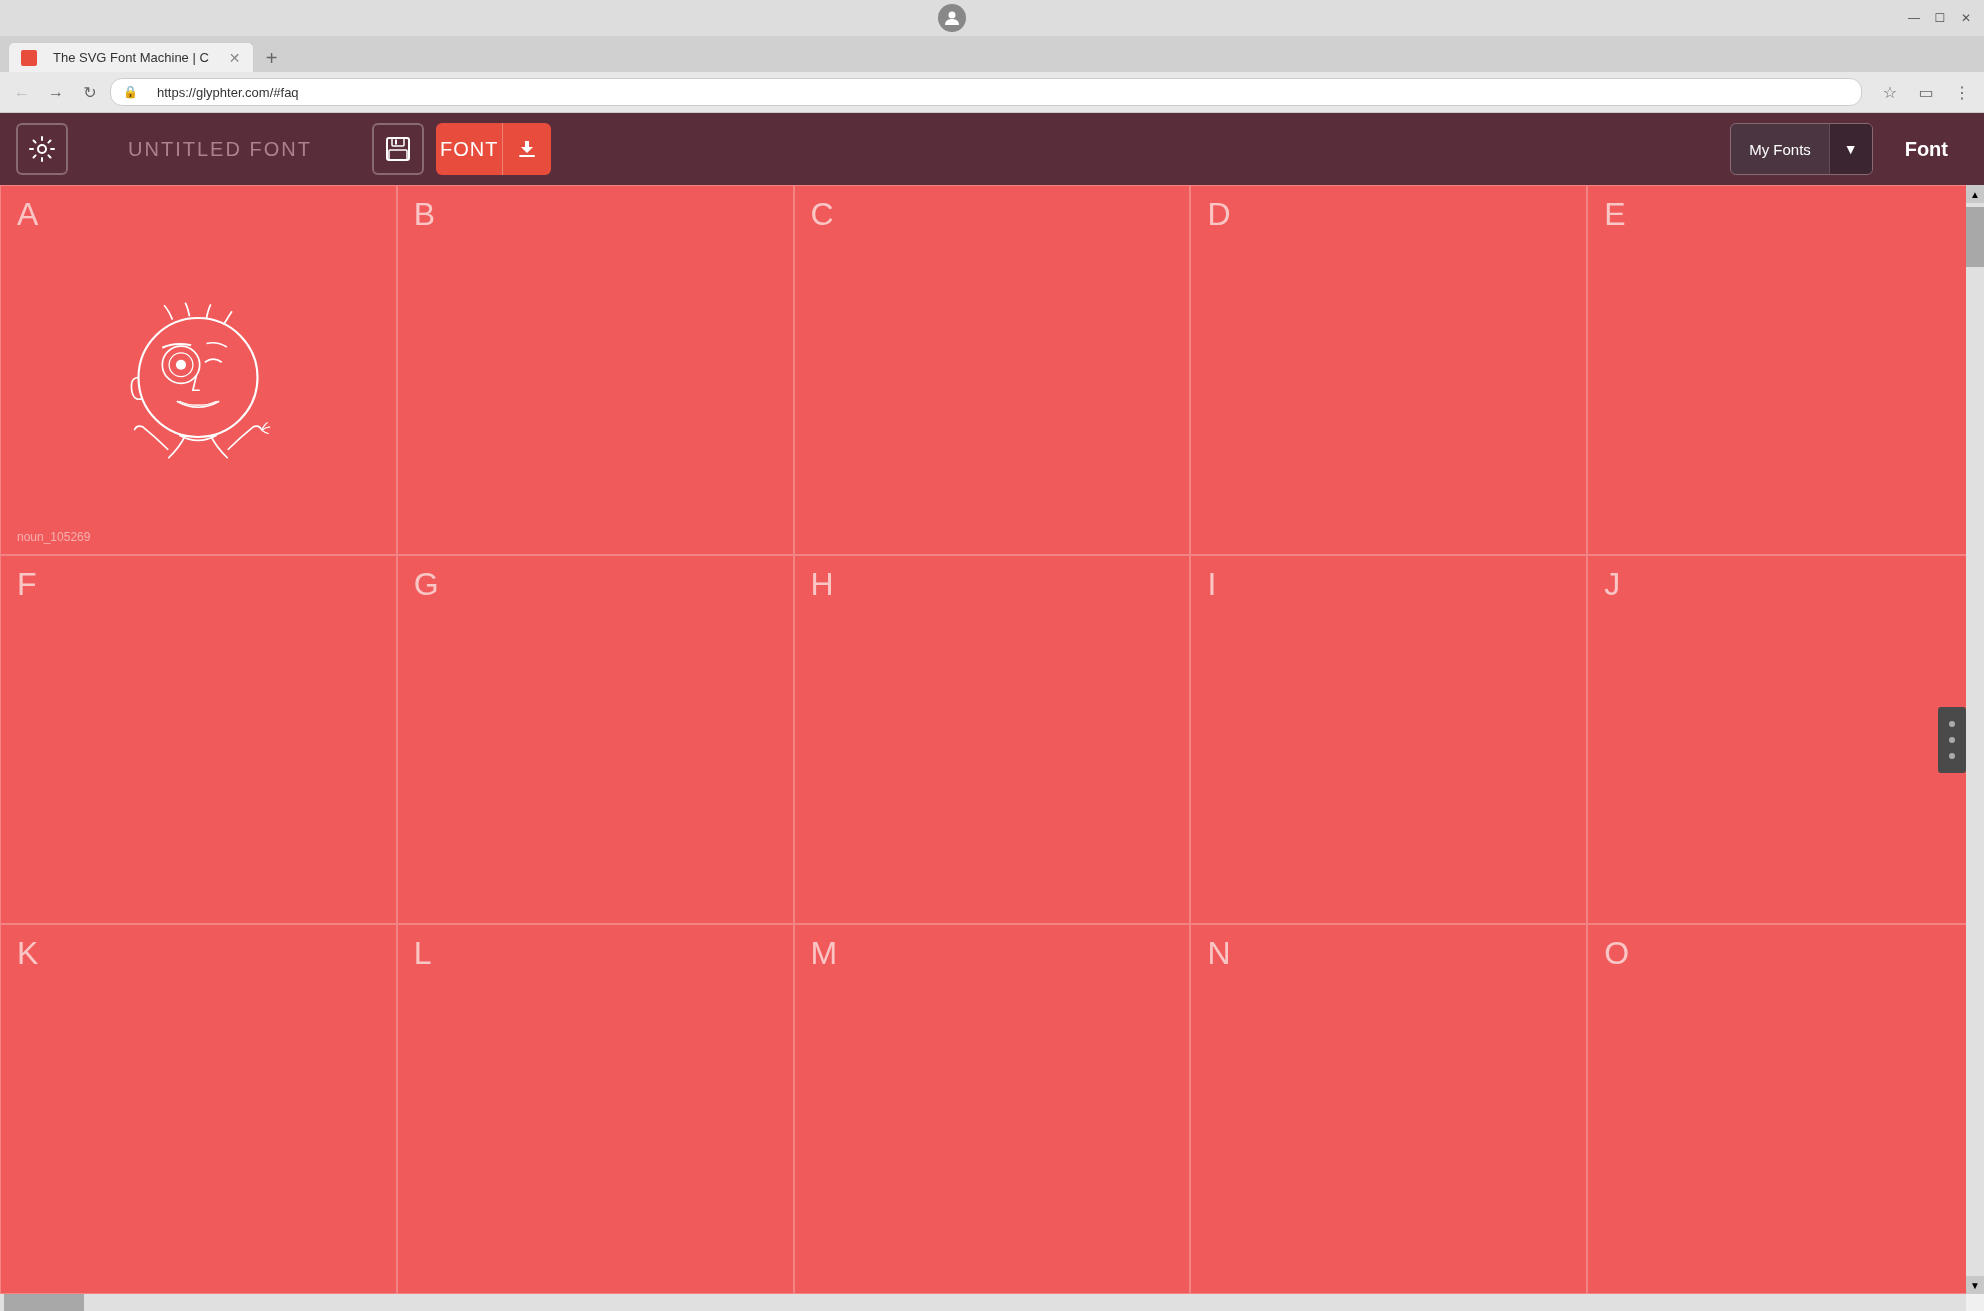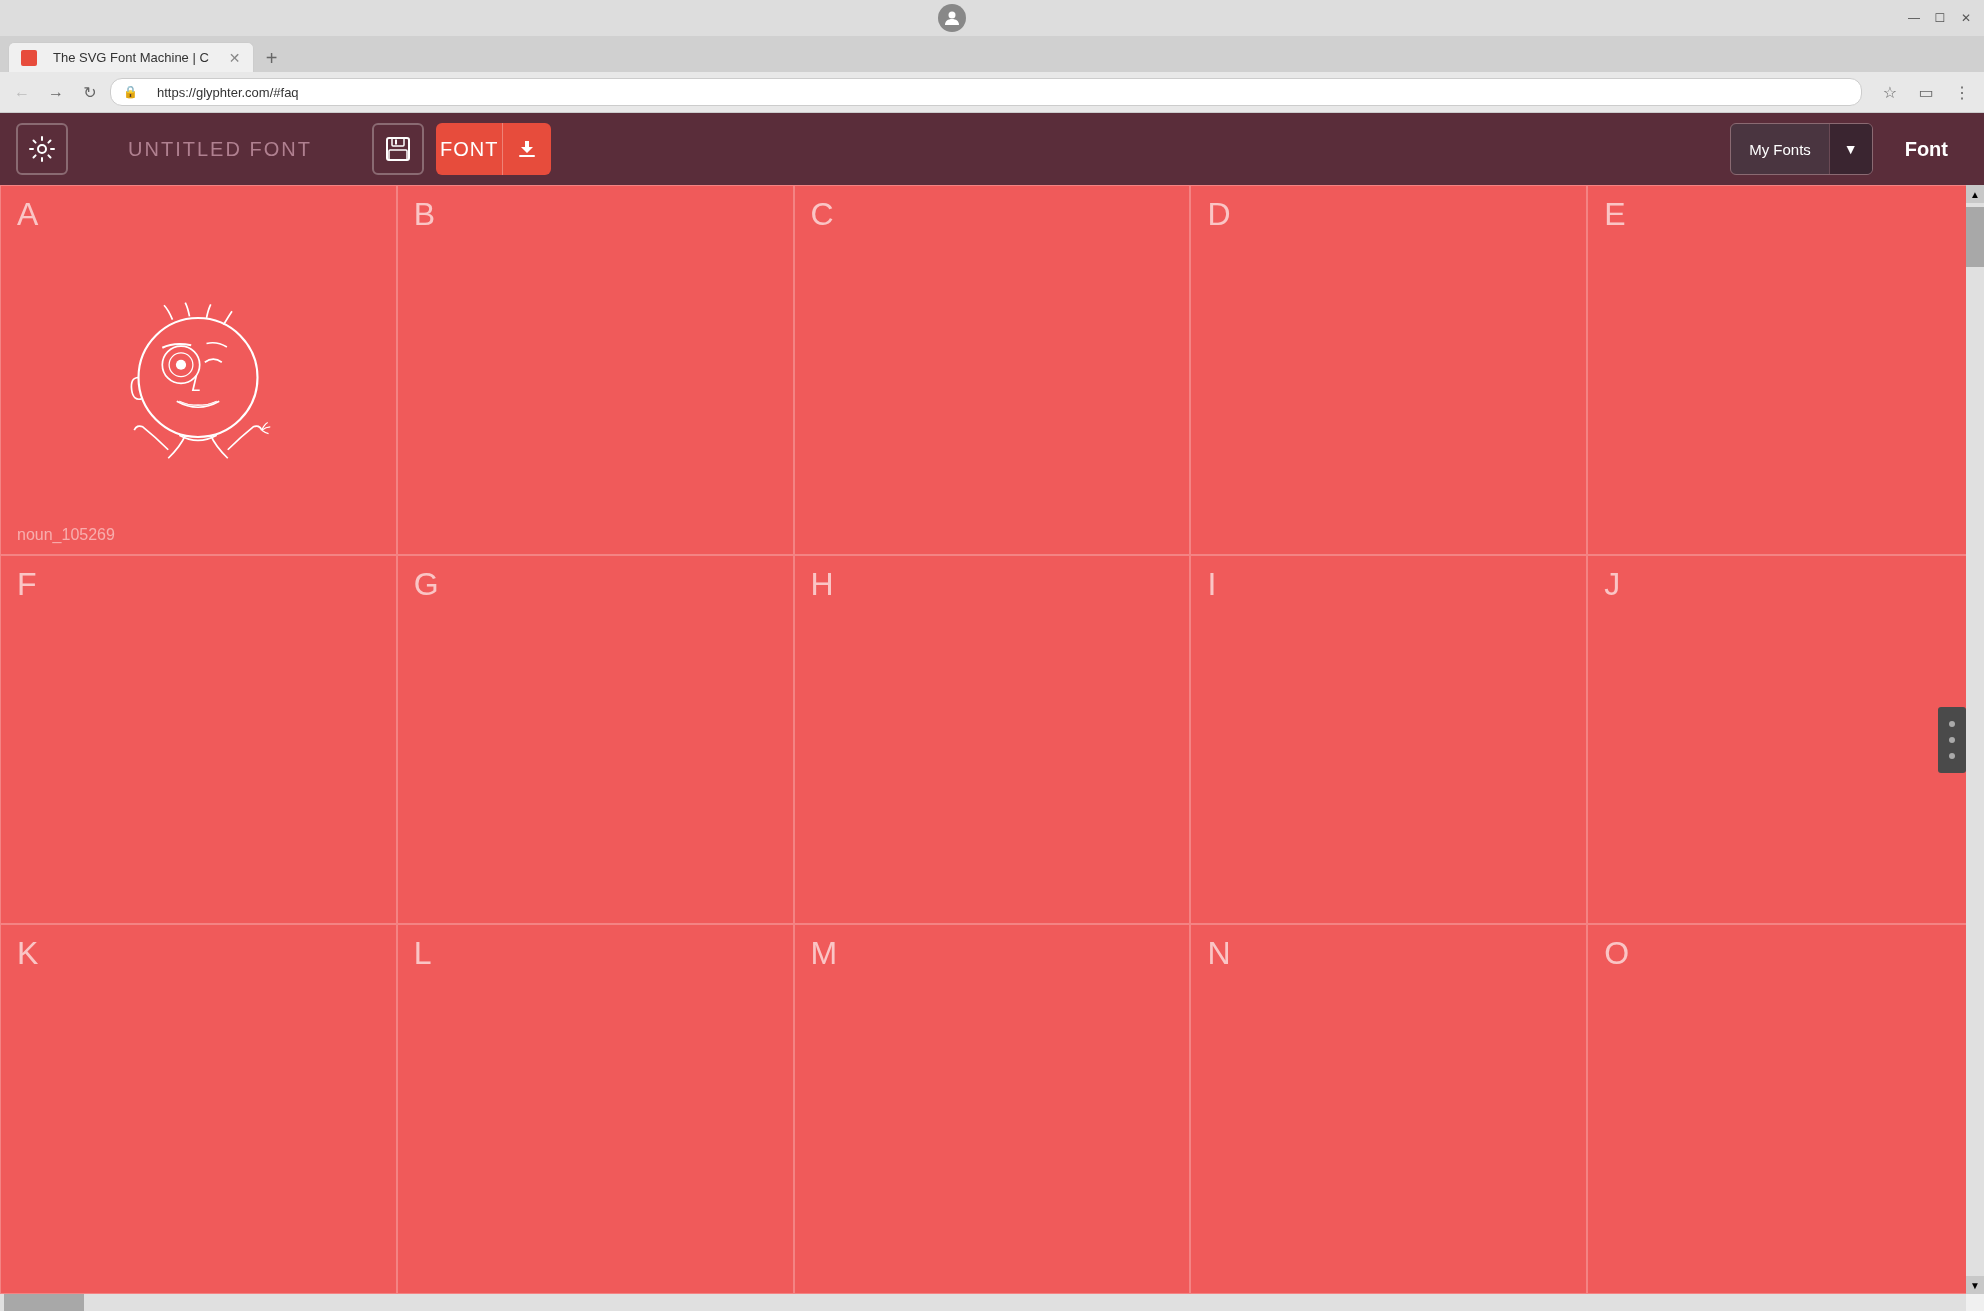--- a/index.html
+++ b/index.html
@@ -40,21 +40,21 @@
     .my-fonts-label { color: white; font-size: 15px; padding: 0 18px; height: 100%; display: flex; align-items: center; }
     .my-fonts-arrow { background: #3a2530; color: white; font-size: 14px; padding: 0 14px; height: 100%; display: flex; align-items: center; border-left: 1px solid #6a4a55; }
     .help-btn { color: white; font-size: 20px; font-weight: bold; padding: 0 20px; cursor: pointer; }
 
     
     .glyph-area { flex: 1; background: #f05a5a; position: relative; overflow: hidden; }
     .glyph-grid { display: grid; grid-template-columns: repeat(5, 1fr); width: 100%; height: 100%; }
     .glyph-cell { border: 1px solid rgba(255,255,255,0.25); position: relative; cursor: pointer; display: flex; flex-direction: column; align-items: flex-start; justify-content: flex-start; padding: 12px 16px; min-height: 230px; }
     .glyph-letter { font-size: 32px; color: rgba(255,255,255,0.65); font-weight: normal; line-height: 1; }
     .glyph-content { flex: 1; display: flex; align-items: center; justify-content: center; width: 100%; }
-    .glyph-name { font-size: 16px; color: rgba(255,255,255,0.5); position: absolute; bottom: 10px; left: 16px; text-align: right; }
+    .glyph-name { font-size: 12px; color: rgba(255,255,255,0.5); position: absolute; bottom: 10px; left: 16px; text-align: right; }
 
     
     .scrollbar { position: absolute; right: 0; top: 0; width: 18px; height: 100%; background: #e0e0e0; display: flex; flex-direction: column; }
     .scroll-up { width: 100%; height: 18px; background: #c8c8c8; display: flex; align-items: center; justify-content: center; cursor: pointer; font-size: 10px; }
     .scroll-thumb { width: 100%; height: 60px; background: #a8a8a8; margin-top: 4px; cursor: pointer; }
     .scroll-down { width: 100%; height: 18px; background: #c8c8c8; position: absolute; bottom: 0; display: flex; align-items: center; justify-content: center; cursor: pointer; font-size: 10px; }
 
     
     .right-panel { position: absolute; right: 18px; top: 50%; transform: translateY(-50%); background: #4a4a4a; width: 28px; padding: 14px 8px; border-radius: 3px; display: flex; flex-direction: column; align-items: center; gap: 10px; cursor: pointer; }
     .dot { width: 6px; height: 6px; background: #aaa; border-radius: 50%; }

